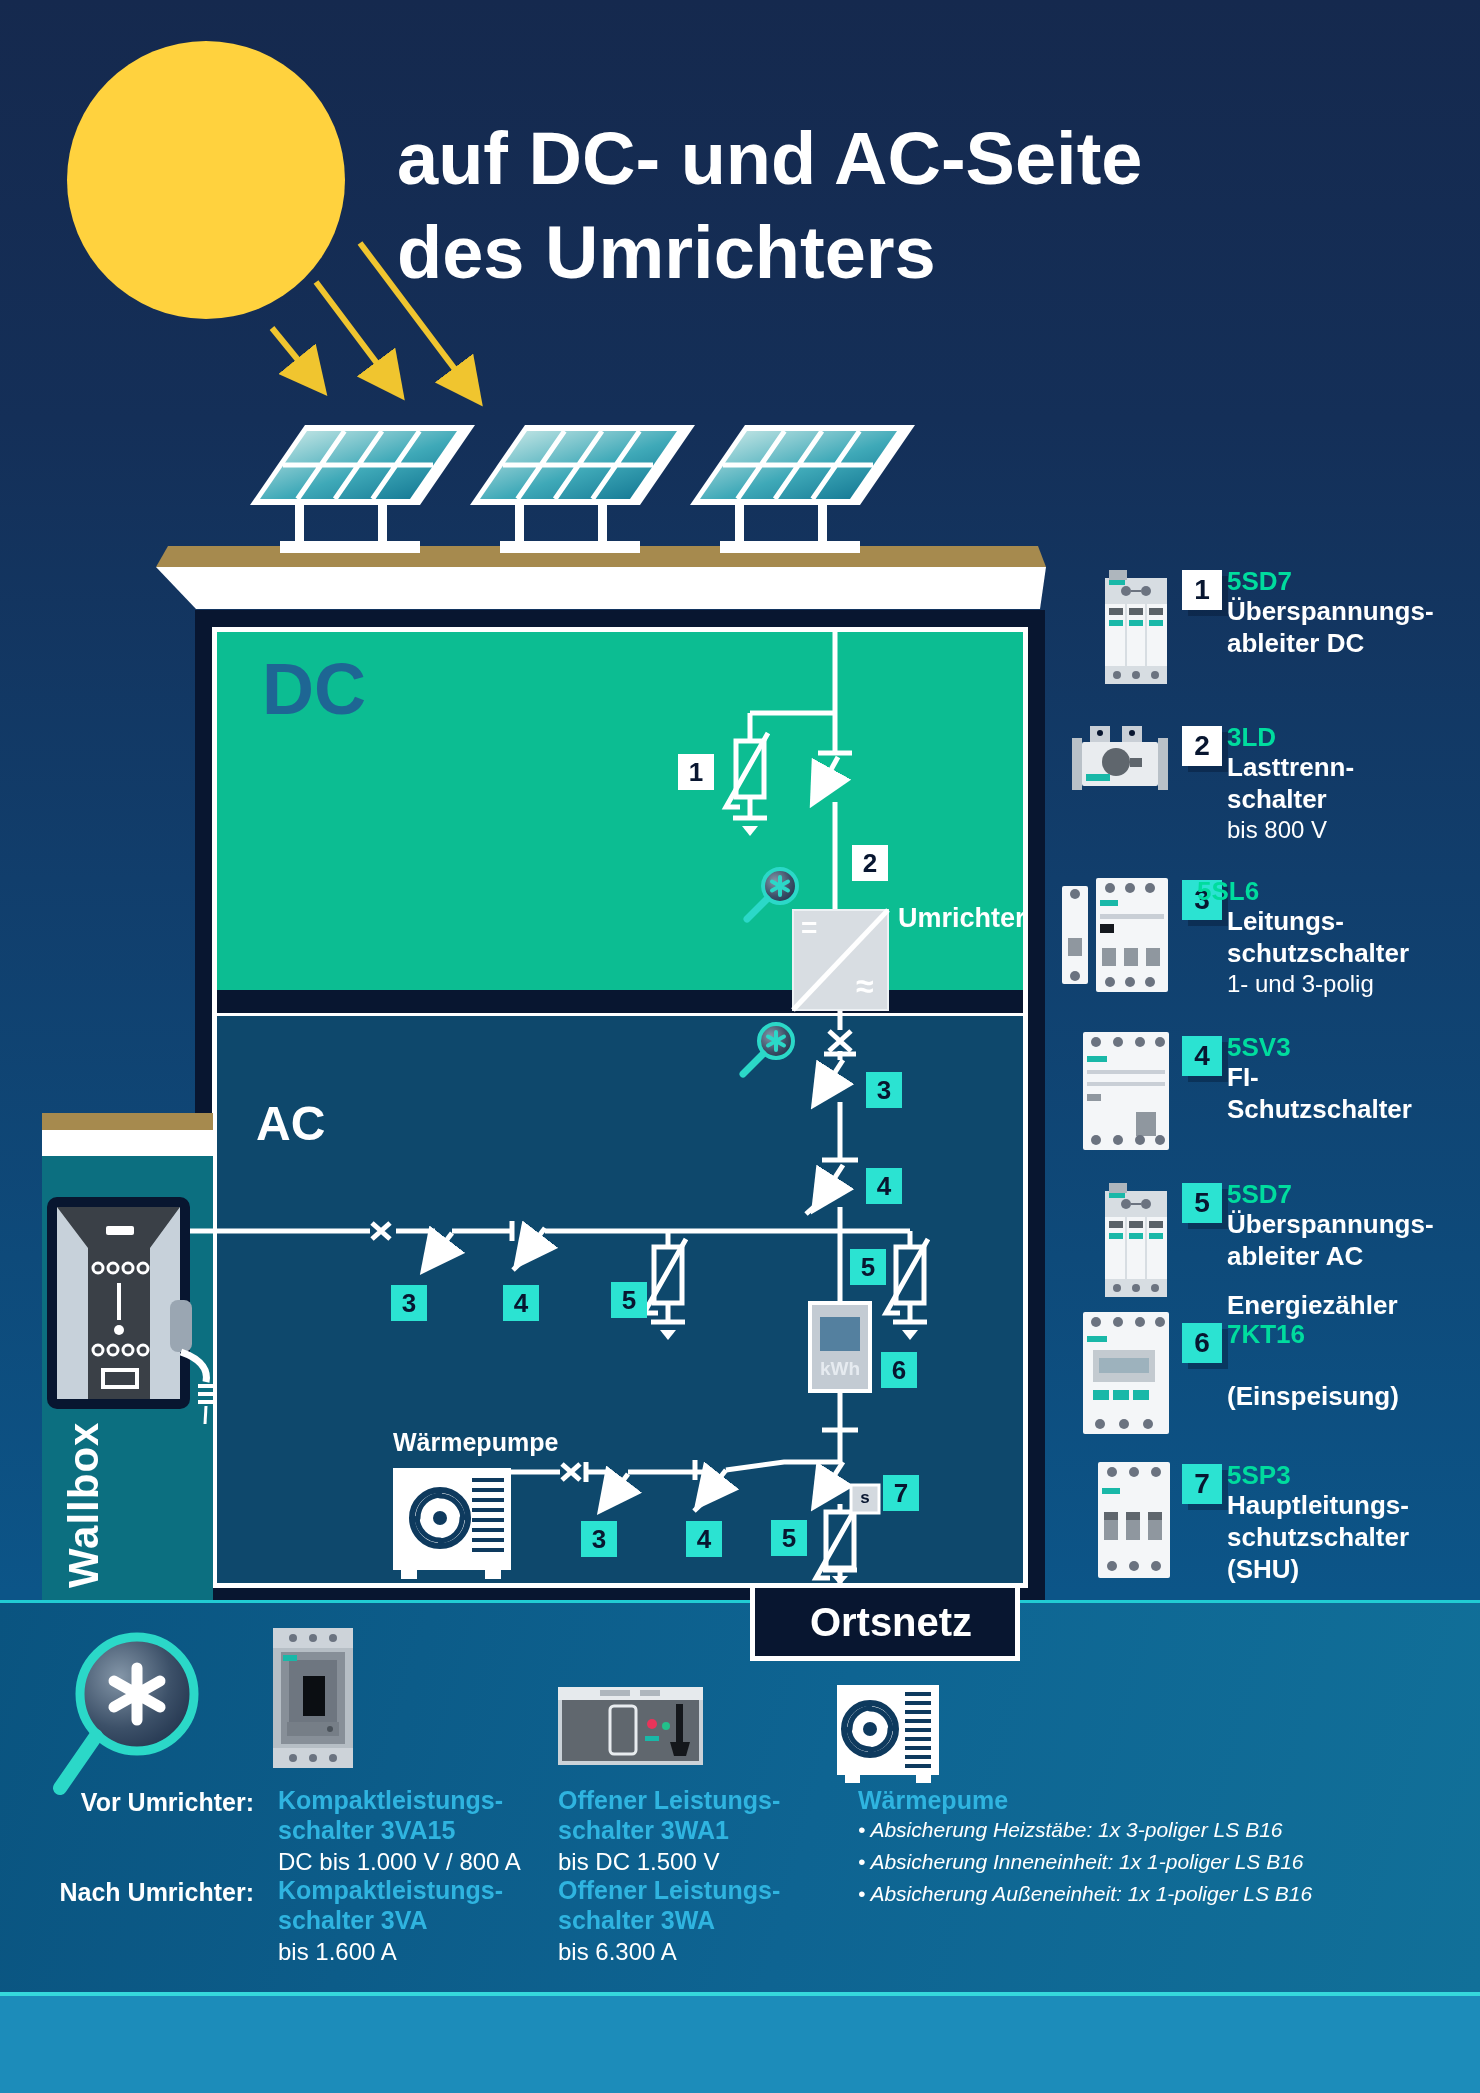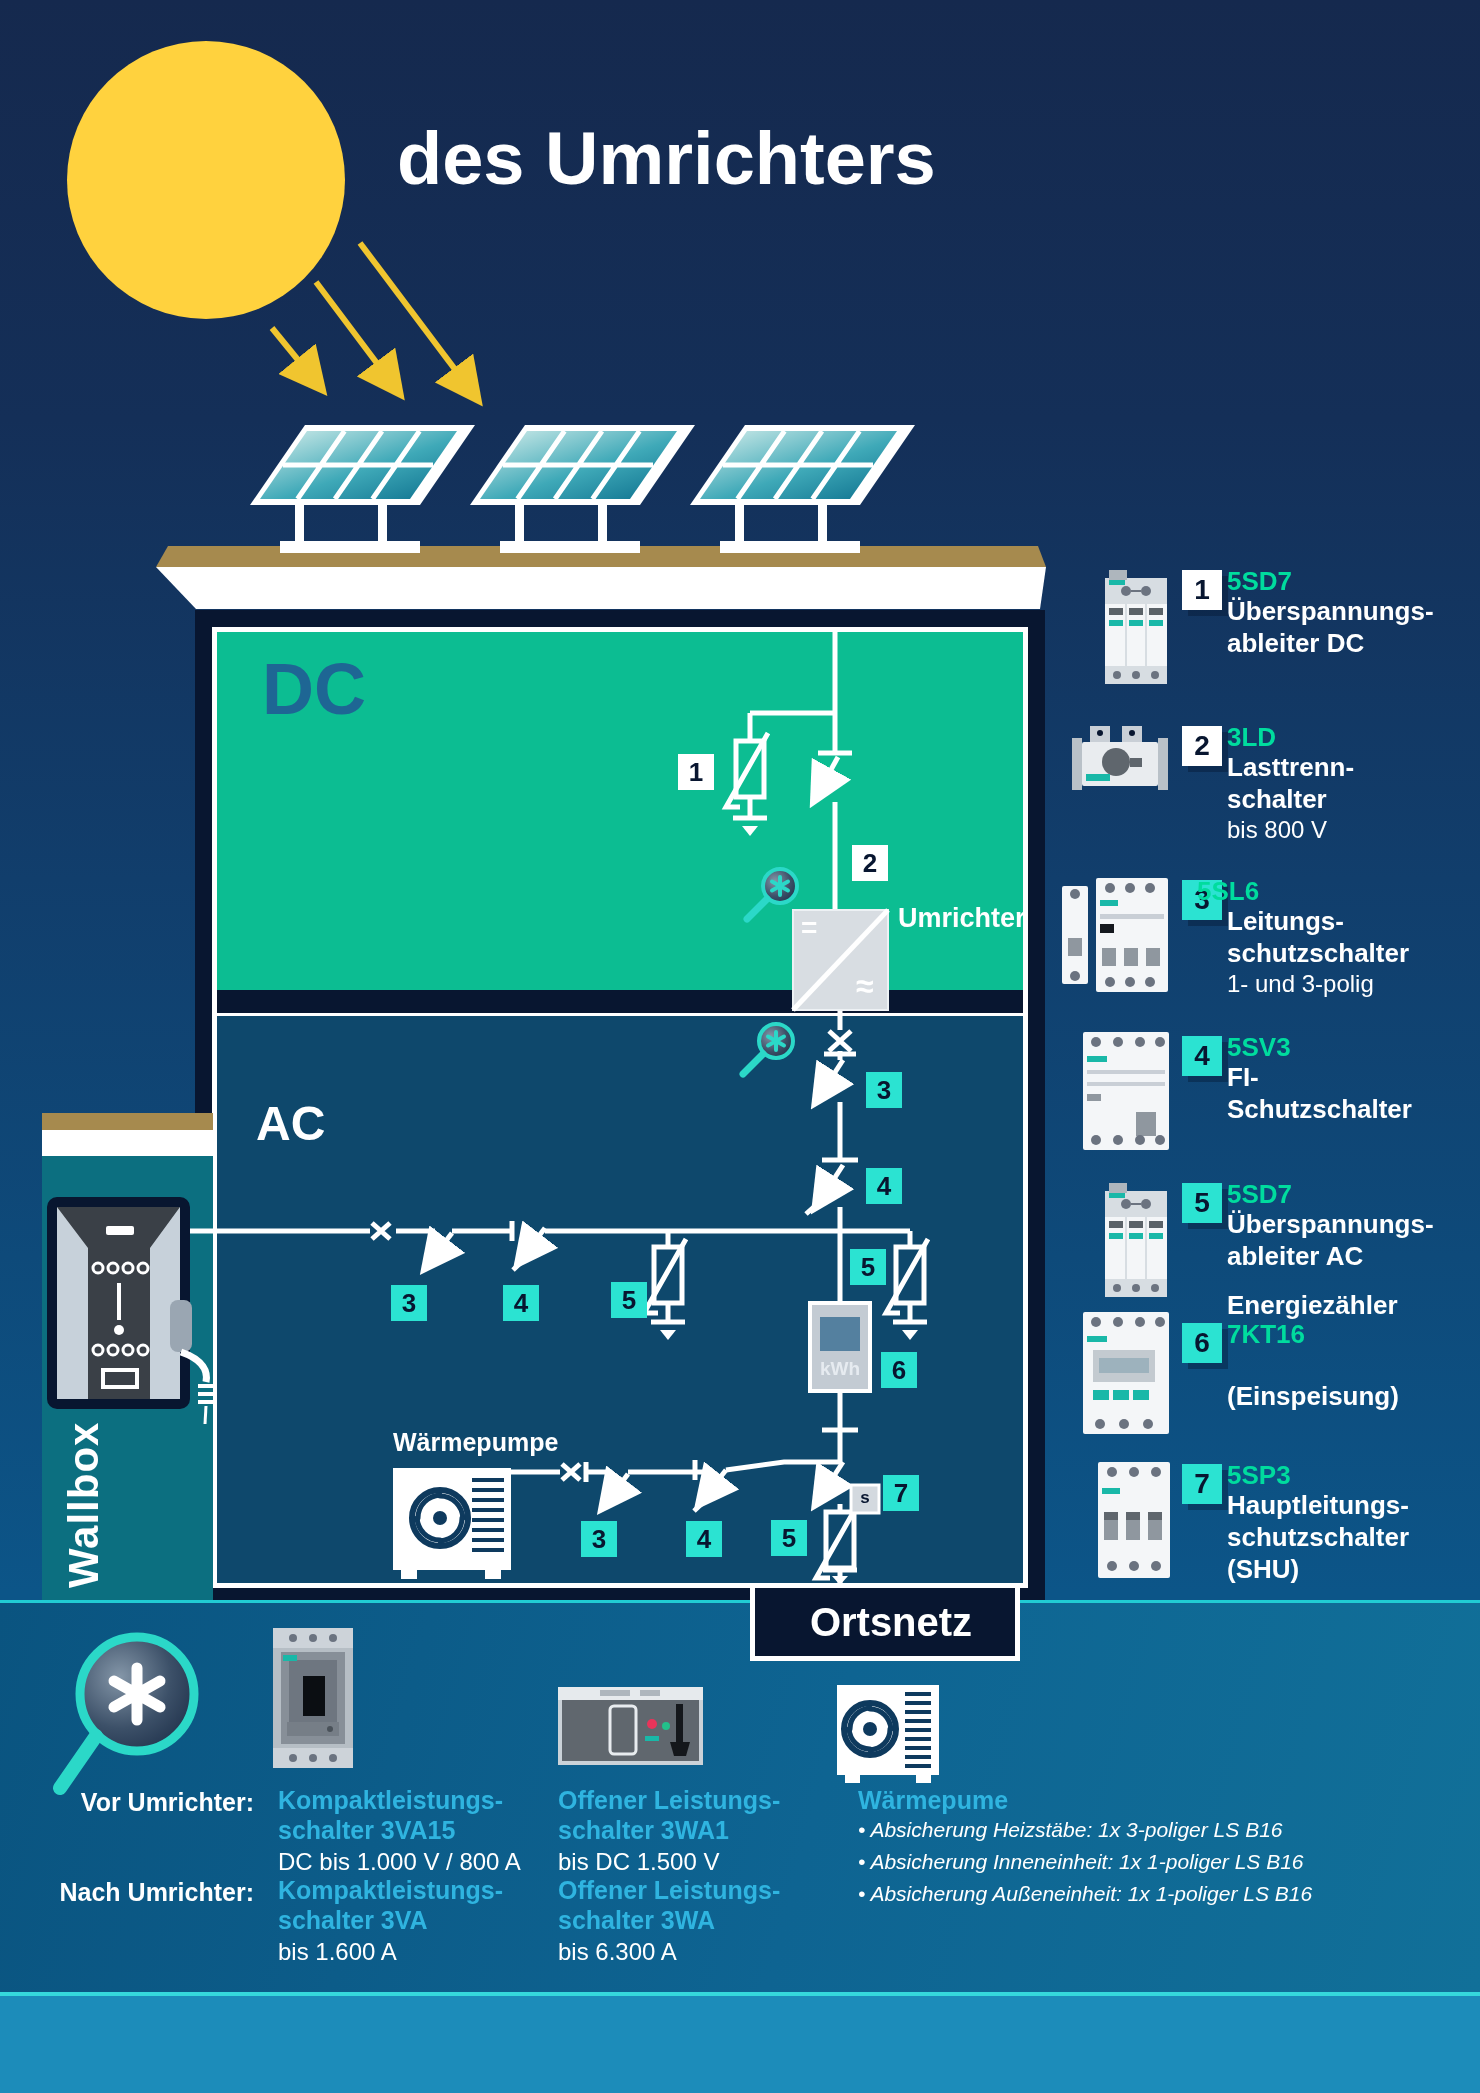--- a/index.html
+++ b/index.html
@@ -402,20 +402,21 @@
         <path d="M870 1709 C882 1709 890 1718 891 1729" transform="rotate(180 870 1729)"></path>
         <path d="M870 1709 C882 1709 890 1718 891 1729" transform="rotate(270 870 1729)"></path>
       </g>
       <path d="M905 1694 H931 M905 1703 H931 M905 1712 H931 M905 1721 H931 M905 1730 H931 M905 1739 H931 M905 1748 H931 M905 1757 H931 M905 1766 H931" stroke="#0E3A5E" stroke-width="4"></path>
       <rect x="845" y="1775" width="15" height="8" fill="#FFFFFF"></rect>
         <rect x="916" y="1775" width="15" height="8" fill="#FFFFFF"></rect>
     </g>
   </svg>
 
   <div class="t w b txt-layer" style="left:397px;top:112px;font-size:74px;line-height:94px;">
+    <div>auf DC- und AC-Seite</div>
     <div>des Umrichters</div>
   </div>
 
   <div class="t b txt-layer" style="left:262px;top:648px;font-size:72px;color:#1E6694;">DC</div>
   <div class="t w b txt-layer" style="left:256px;top:1064px;font-size:48px;margin-top:32px;">AC</div>
   <div class="t w b txt-layer" style="left:898px;top:903px;font-size:27px;">Umrichter</div>
   <div class="t w b txt-layer" style="left:801px;top:912px;font-size:28px;">=</div>
   <div class="t w b txt-layer" style="left:856px;top:968px;font-size:32px;">≈</div>
   <div class="t b txt-layer" style="left:810px;top:1358px;width:60px;text-align:center;font-size:19px;color:#E6EBF0;">kWh</div>
   <div class="t b txt-layer" style="left:851px;top:1488px;width:28px;text-align:center;font-size:17px;color:#081630;">s</div>

